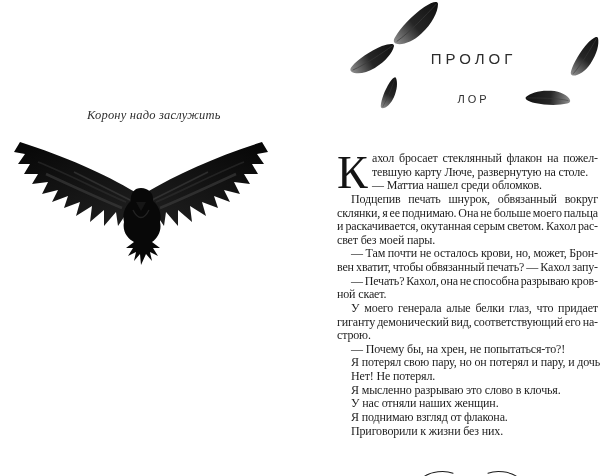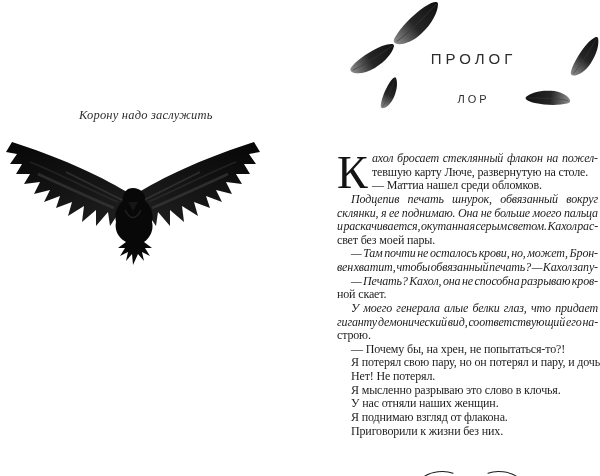--- a/index.html
+++ b/index.html
@@ -1,41 +1,41 @@
 <!DOCTYPE html>
 <html><head>
 <meta charset="utf-8">
 <style>
   html,body{margin:0;padding:0;}
   body{width:600px;height:476px;background:#ffffff;position:relative;overflow:hidden;
        font-family:"Liberation Serif",serif;color:#1d1d1d;}
   .stage{position:absolute;left:0;top:0;width:600px;height:476px;background:#fff;}
 
   
-  .left-page{position:absolute;left:4px;top:0;width:300px;height:456px;}
+  .left-page{position:absolute;left:12px;top:0;width:300px;height:456px;}
   .epigraph{position:absolute;left:75px;top:108px;font-style:italic;font-size:12.5px;
             letter-spacing:.2px;color:#2e2e2e;white-space:nowrap;}
   .raven{position:absolute;left:0px;top:140px;}
 
   
   .right-page{position:absolute;left:300px;top:0;width:300px;height:476px;}
   .feathers{position:absolute;left:330px;top:0;}
   .chapter-title{position:absolute;left:343px;top:50px;width:261px;text-align:center;
       font-family:"Liberation Sans",sans-serif;font-size:15px;letter-spacing:4px;
       color:#2c2c2c;white-space:nowrap;}
   .chapter-sub{position:absolute;left:343px;top:93px;width:261px;text-align:center;
       font-family:"Liberation Sans",sans-serif;font-size:11px;letter-spacing:3px;
       color:#2e2e2e;white-space:nowrap;}
 
   .body-text{position:absolute;left:337px;top:152px;width:261px;font-size:12px;
       letter-spacing:-0.15px;line-height:13.62px;}
   .dropcap{position:absolute;left:0;top:1px;font-size:46px;line-height:40px;
       color:#141414;font-family:"Liberation Serif",serif;}
   .line{line-height:13.62px;white-space:nowrap;}
-  .line.just{display:flex;justify-content:space-between;align-items:flex-end;font-style:italic;}
+  .line.just{display:flex;justify-content:space-between;align-items:flex-end;}
   .line.dc{margin-left:35px;}
   .line.ind{padding-left:14px;}
 
   .footer{position:absolute;left:337px;top:456px;width:267px;display:flex;
       justify-content:center;align-items:center;gap:11px;}
   .page-num{font-size:10.5px;font-weight:bold;letter-spacing:1px;color:#161616;margin-top:28px;}
 </style>
 </head>
 <body>
 

